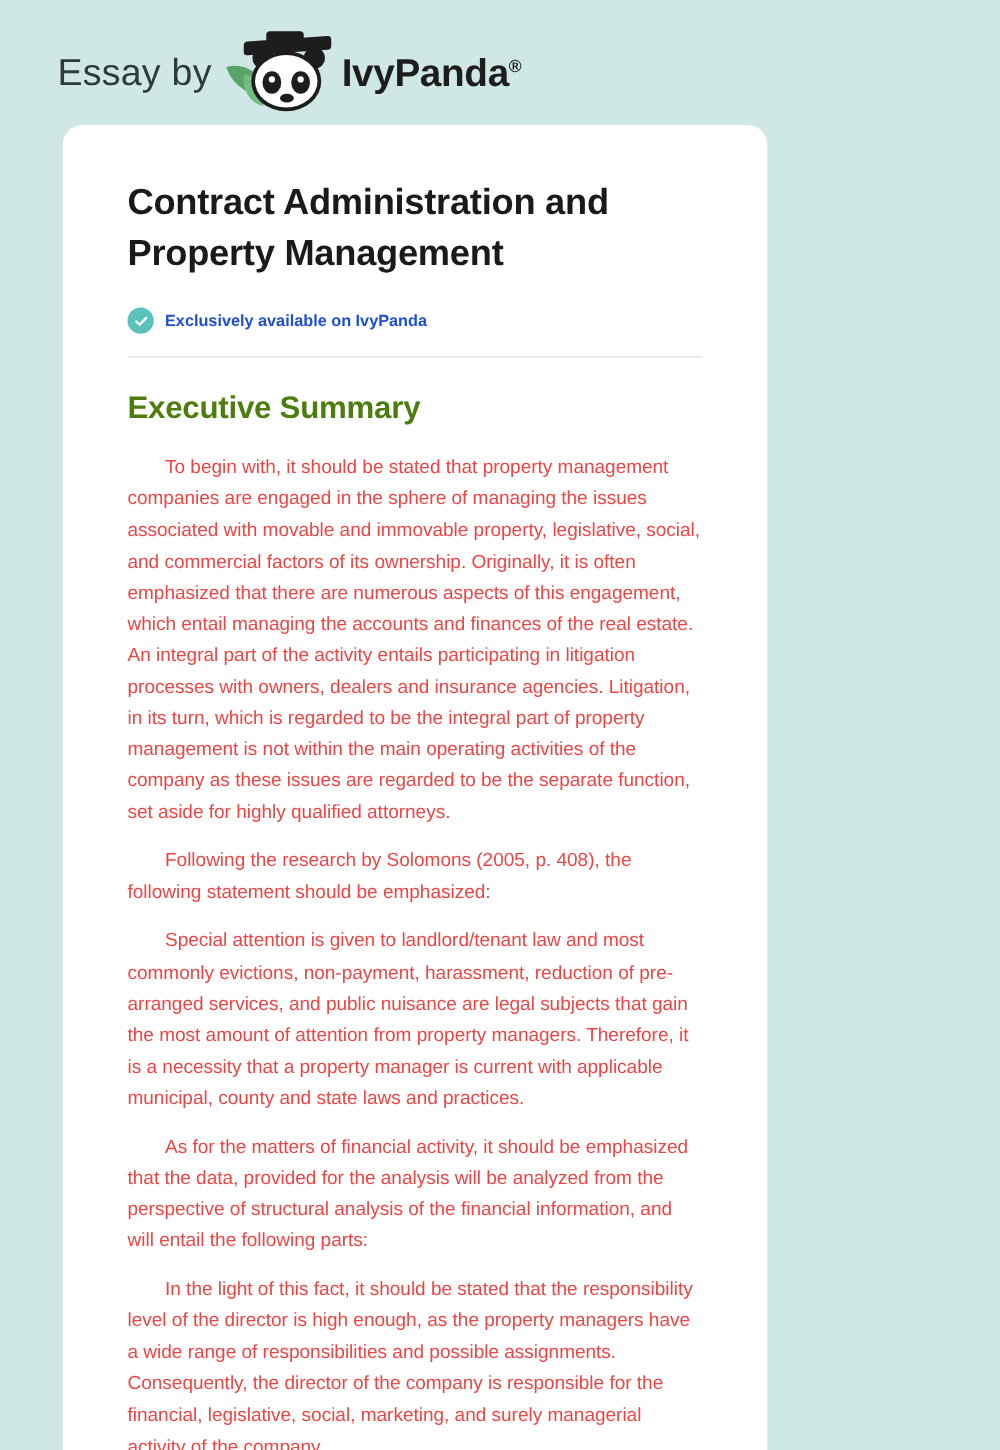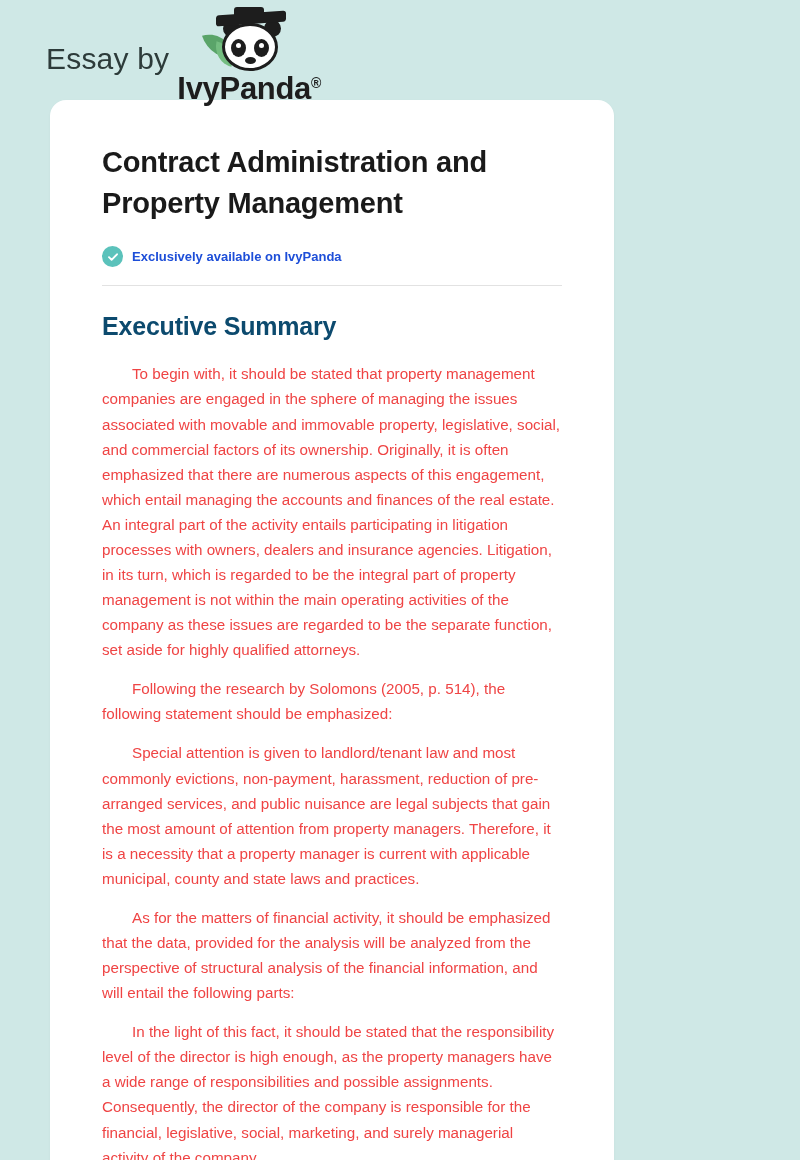--- a/index.html
+++ b/index.html
@@ -32,21 +32,20 @@
   .brand-essay {
     font-size: 30px;
     color: #2d3b3a;
     letter-spacing: 0.2px;
     font-weight: 400;
   }
   .brand-logo {
     display: flex;
     align-items: center;
     margin-left: 14px;
-    flex-direction: column;
   }
   .panda-mark {
     position: relative;
     width: 96px;
     height: 60px;
     flex: 0 0 auto;
   }
   .panda-leaf {
     position: absolute;
     left: 2px;
@@ -194,21 +193,21 @@
 
   .divider {
     height: 1px;
     background: #e2e2e2;
     margin: 0 0 26px 0;
   }
 
   h2.section-title {
     font-size: 25px;
     font-weight: 700;
-    color: #0c4a6e;
+    color: #4d7c0f;
     margin: 0 0 20px 0;
     letter-spacing: -0.2px;
   }
 
   p.para {
     font-size: 15.2px;
     line-height: 1.65;
     color: #ef4444;
     margin: 0 0 14px 0;
     text-indent: 30px;
@@ -276,21 +275,21 @@
         </svg>
       </span>
       <span class="exclusive-text">Exclusively available on IvyPanda</span>
     </div>
 
     <div class="divider"></div>
 
     <h2 class="section-title">Executive Summary</h2>
 
     <p class="para">To begin with, it should be stated that property management companies are engaged in the sphere of managing the issues associated with movable and immovable property, legislative, social, and commercial factors of its ownership. Originally, it is often emphasized that there are numerous aspects of this engagement, which entail managing the accounts and finances of the real estate. An integral part of the activity entails participating in litigation processes with owners, dealers and insurance agencies. Litigation, in its turn, which is regarded to be the integral part of property management is not within the main operating activities of the company as these issues are regarded to be the separate function, set aside for highly qualified attorneys.</p>
-    <p class="para">Following the research by Solomons (2005, p. 514), the following statement should be emphasized:</p>
+    <p class="para">Following the research by Solomons (2005, p. 408), the following statement should be emphasized:</p>
     <p class="para">Special attention is given to landlord/tenant law and most commonly evictions, non-payment, harassment, reduction of pre-arranged services, and public nuisance are legal subjects that gain the most amount of attention from property managers. Therefore, it is a necessity that a property manager is current with applicable municipal, county and state laws and practices.</p>
     <p class="para">As for the matters of financial activity, it should be emphasized that the data, provided for the analysis will be analyzed from the perspective of structural analysis of the financial information, and will entail the following parts:</p>
     <p class="para">In the light of this fact, it should be stated that the responsibility level of the director is high enough, as the property managers have a wide range of responsibilities and possible assignments. Consequently, the director of the company is responsible for the financial, legislative, social, marketing, and surely managerial activity of the company.</p>
 
     <ul class="bullets">
       <li>Profit and Loss Account for 2007 &amp; 2008</li>
     </ul>
 
   </div>
 </div>

